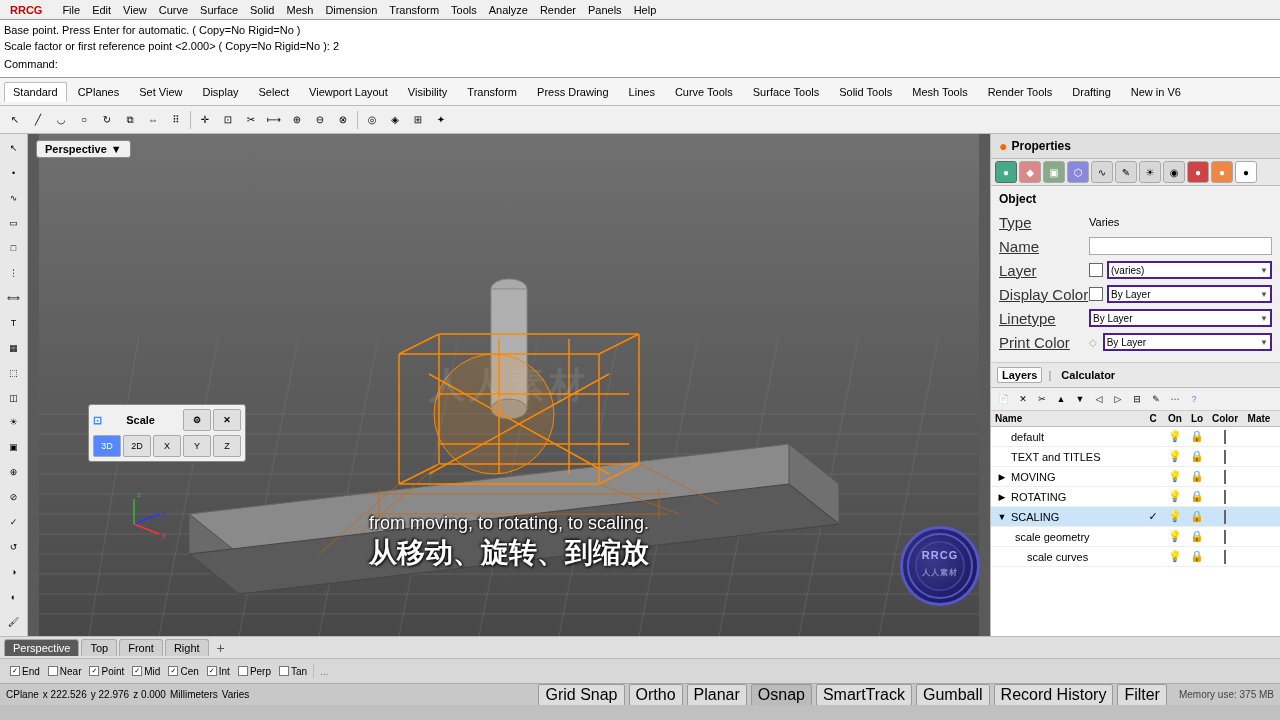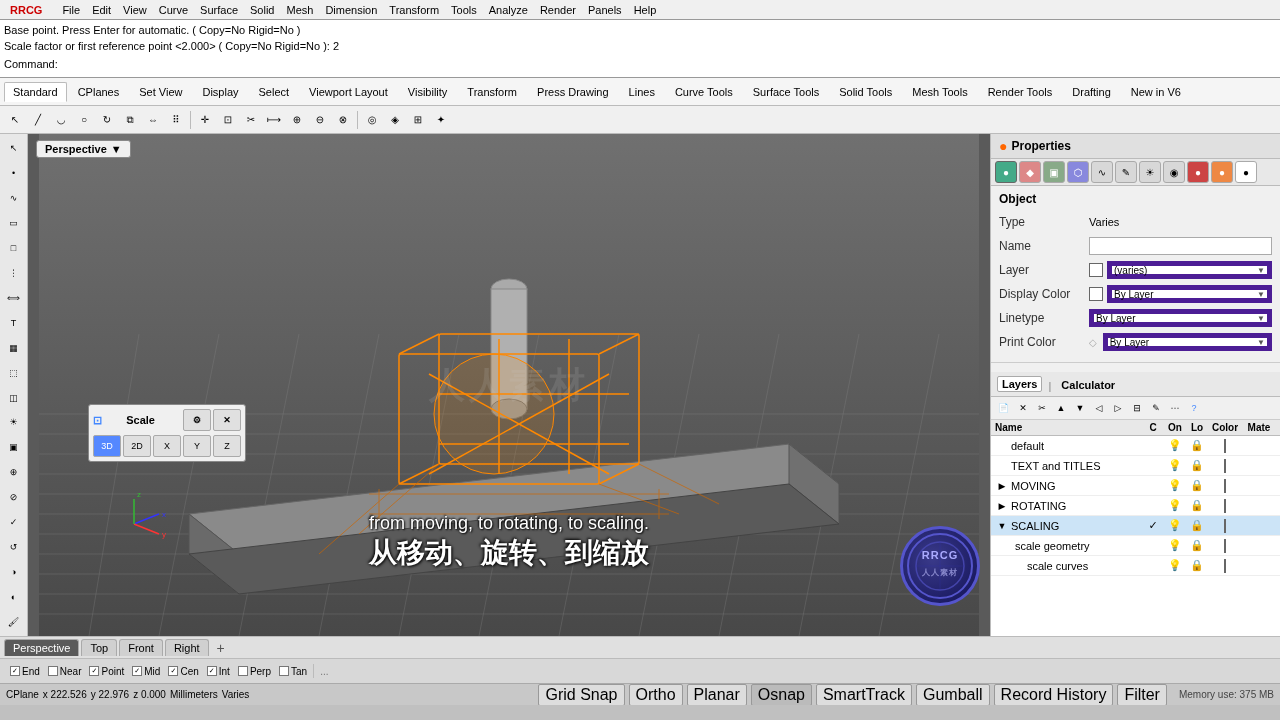--- a/index.html
+++ b/index.html
@@ -264,41 +264,42 @@
       margin-bottom: 6px;
     }
     .prop-row {
       display: flex;
       align-items: center;
       margin-bottom: 4px;
       min-height: 20px;
     }
     .prop-label {
       width: 90px;
-      font-size: 12px;
+      font-size: 15px;
       color: #333;
       flex-shrink: 0;
+      text-decoration: underline;
     }
     .prop-value {
       flex: 1;
       display: flex;
       align-items: center;
       gap: 4px;
     }
     .prop-input {
       flex: 1;
       border: 1px solid #aaa;
       background: #fff;
       padding: 1px 4px;
       font-size: 11px;
       height: 18px;
     }
     .prop-select {
       flex: 1;
-      border: 5px solid #4c1d95;
+      border: 2px solid #4c1d95;
       background: #fff;
       padding: 1px 2px;
       font-size: 11px;
       height: 18px;
       display: flex; align-items: center; justify-content: space-between;
       cursor: pointer;
     }
     .prop-color-box {
       width: 14px; height: 14px;
       border: 1px solid #666;
@@ -314,26 +315,25 @@
 
     
     #layers-section {
       flex: 1;
       display: flex;
       flex-direction: column;
       overflow: hidden;
     }
     #layers-header {
       display: flex;
-      align-items: flex-end;
+      align-items: center;
       gap: 4px;
       padding: 4px 6px;
       background: #e8e8e8;
       border-bottom: 1px solid #bbb;
-      margin-top: 9px;
     }
     .layers-tab {
       font-size: 11px;
       font-weight: bold;
       cursor: pointer;
       padding: 1px 4px;
       border-radius: 2px;
     }
     .layers-tab.active { background: #fff; border: 1px solid #aaa; }
     #layers-toolbar {

